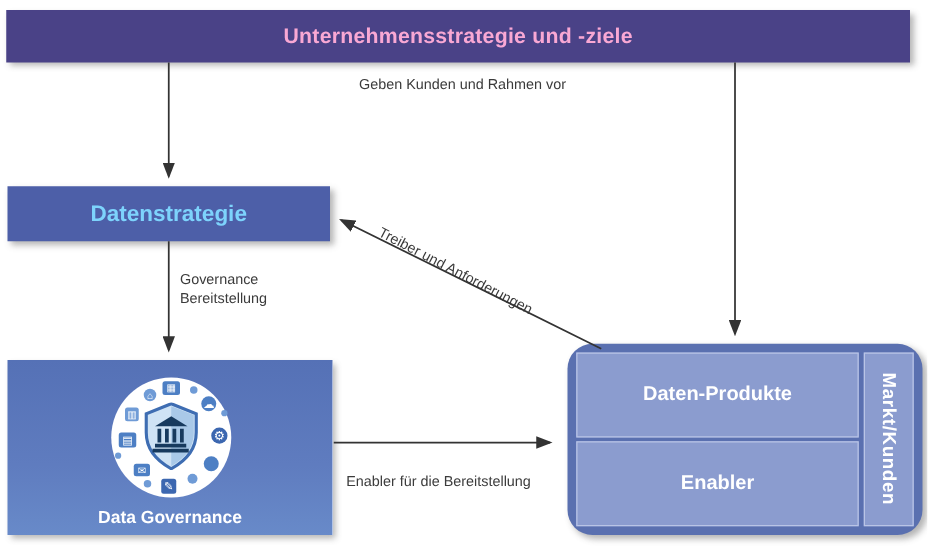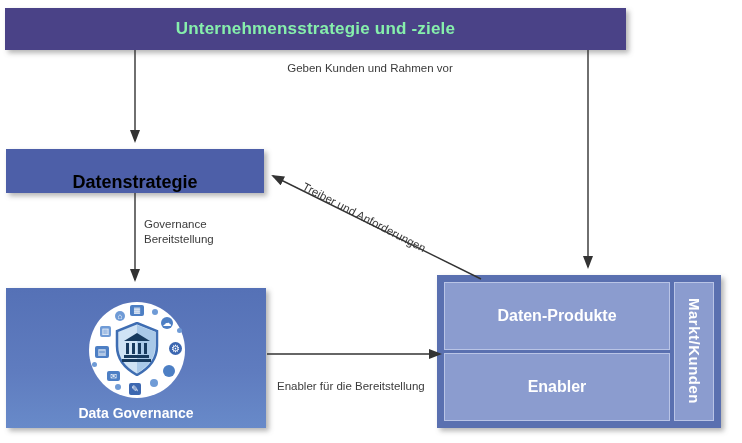--- a/index.html
+++ b/index.html
@@ -3,44 +3,44 @@
 <meta charset="utf-8">
 <style>
   html,body { margin:0; padding:0; background:#ffffff; }
   .canvas {
     position:relative; width:742px; height:443px; background:#ffffff;
     font-family:"Liberation Sans", sans-serif; overflow:hidden;
   }
   
   .box { position:absolute; box-shadow:3px 3px 5px rgba(90,90,90,.45); }
   .titlebar {
-    left:5px; top:8px; width:621px; height:42px; background:#4a4287;
+    left:5px; top:8px; width:723px; height:42px; background:#4a4287;
     display:flex; align-items:center; justify-content:center;
-    color:#86efac; font-weight:bold; font-size:17px; letter-spacing:.2px;
+    color:#f9a8d4; font-weight:bold; font-size:17px; letter-spacing:.2px;
   }
   .datenstrategie {
     left:6px; top:149px; width:258px; height:44px; background:#4d5fa8;
-    display:flex; align-items:flex-end; justify-content:center;
-    color:#000000; font-weight:bold; font-size:18px;
+    display:flex; align-items:center; justify-content:center;
+    color:#7dd3fc; font-weight:bold; font-size:18px;
   }
   .governance {
     left:6px; top:288px; width:260px; height:140px;
     background:linear-gradient(180deg,#5571b6 0%, #5f7cbf 60%, #688ac9 100%);
   }
   .gov-circle {
     position:absolute; left:83px; top:14px; width:96px; height:96px;
     background:#ffffff; border-radius:50%;
   }
   .gov-label {
     position:absolute; left:0; right:0; bottom:7px; text-align:center;
     color:#ffffff; font-weight:bold; font-size:14px;
   }
   .products {
-    left:437px; top:275px; width:284px; height:153px; background:#5a70b0;
-    box-sizing:border-box; padding:7px; display:flex; gap:4px;
+    left:454px; top:275px; width:284px; height:153px; background:#5a70b0;
+    box-sizing:border-box; padding:7px; display:flex; gap:4px;border-radius:20px;
   }
   .prows { flex:1; display:flex; flex-direction:column; gap:3px; }
   .prow {
     flex:1; background:#8b9ccf; border:1px solid #b9c4e6;
     display:flex; align-items:center; justify-content:center;
     color:#ffffff; font-weight:bold; font-size:16px;
   }
   .strip {
     width:38px; background:#8b9ccf; border:1px solid #b9c4e6;
     display:flex; align-items:center; justify-content:center;

